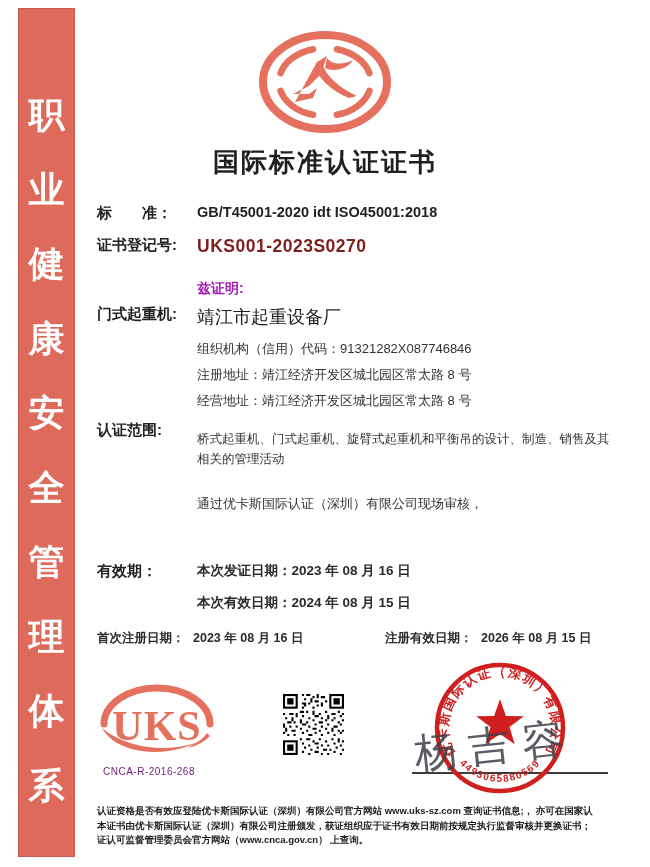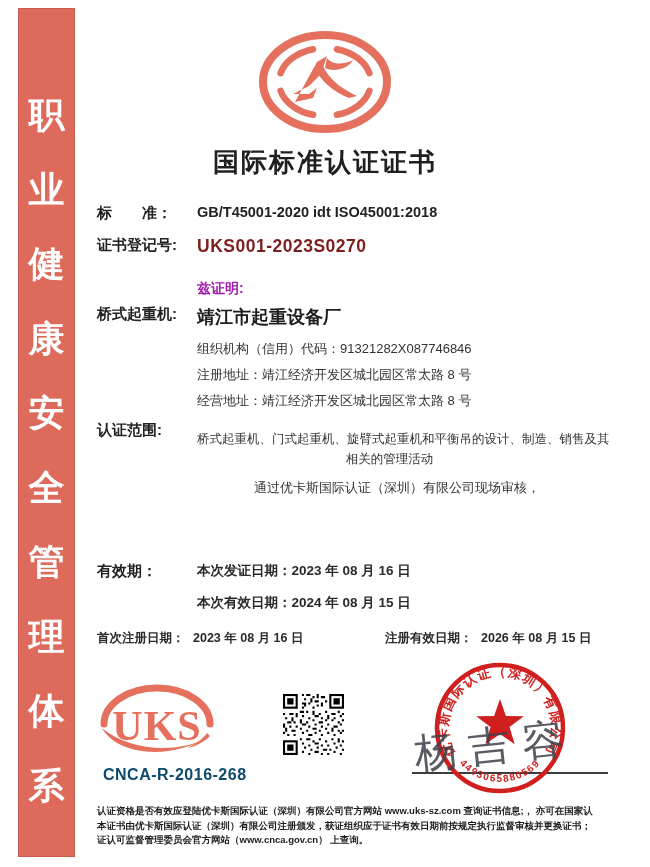--- a/index.html
+++ b/index.html
@@ -17,33 +17,33 @@
   .band .ch{color:#fff;font-size:36px;font-weight:700;line-height:1;}
   
   .logo{position:absolute;left:257px;top:30px;}
   .title{
     position:absolute;left:90px;top:145px;width:470px;text-align:center;
     font-size:26px;font-weight:800;color:#1f1f1f;letter-spacing:2px;
   }
   
   .row{position:absolute;left:97px;width:515px;}
   .lbl{position:absolute;left:0;font-weight:700;font-size:15px;color:#222;white-space:nowrap;text-align:center;}
-  .val{position:absolute;left:100px;white-space:nowrap;text-align:center;}
+  .val{position:absolute;left:100px;white-space:nowrap;}
   .v-std{font-size:14.5px;font-weight:700;color:#222;}
   .v-cert{font-size:17.5px;font-weight:700;color:#7f1d1d;letter-spacing:.5px;}
   .v-intro{font-size:14px;font-weight:700;color:#a21caf;}
-  .v-holder{font-size:18px;font-weight:700;color:#1d1d1d;}
+  .v-holder{font-size:18px;font-weight:400;color:#1d1d1d;}
   .v-plain{font-size:13px;font-weight:500;color:#333;}
   .v-scope{font-size:12.5px;font-weight:500;color:#333;line-height:20px;}
   .v-audit{font-size:13px;font-weight:500;color:#333;line-height:19.5px;}
   .v-date{font-size:13.5px;font-weight:600;color:#2a2a2a;}
   .small-lbl{font-size:12.5px;font-weight:600;color:#2a2a2a;white-space:nowrap;}
   
   .uks-logo{position:absolute;left:96px;top:680px;}
-  .cnca{position:absolute;left:103px;top:766px;font-size:16px;font-weight:700;color:#0c4a6e;letter-spacing:.5px;}
+  .cnca{position:absolute;left:103px;top:766px;font-size:10px;font-weight:400;color:#701a75;letter-spacing:.5px;}
   .qr{position:absolute;left:283px;top:694px;}
   .sig-line{position:absolute;left:412px;top:772px;width:196px;height:2px;background:#3c3c3c;z-index:1;}
   .seal{position:absolute;left:426px;top:654px;z-index:2;}
   .signature{
     position:absolute;left:414px;top:716px;width:200px;z-index:3;
     font-size:42px;font-weight:500;color:#3d4049;opacity:.85;
     letter-spacing:12px;transform:rotate(-6deg);white-space:nowrap;
   }
   .fineprint{position:absolute;left:97px;top:804px;width:470px;color:#1c1c1c;}
   .fineprint div{font-size:9.5px;font-weight:700;line-height:14.5px;white-space:nowrap;}
@@ -93,21 +93,21 @@
   <div class="row" style="top:236px">
     <span class="lbl">证书登记号:</span>
     <span class="val v-cert">UKS001-2023S0270</span>
   </div>
 
   <div class="row" style="top:280px">
     <span class="val v-intro">兹证明:</span>
   </div>
 
   <div class="row" style="top:305px">
-    <span class="lbl">桥式起重机:</span>
+    <span class="lbl">门式起重机:</span>
     <span class="val v-holder">靖江市起重设备厂</span>
   </div>
 
   <div class="row" style="top:340px">
     <span class="val v-plain">组织机构（信用）代码：91321282X087746846</span>
   </div>
   <div class="row" style="top:366px">
     <span class="val v-plain">注册地址：靖江经济开发区城北园区常太路 8 号</span>
   </div>
   <div class="row" style="top:392px">
@@ -117,21 +117,21 @@
   <div class="row" style="top:421px">
     <span class="lbl">认证范围:</span>
     <span class="val v-scope" style="white-space:normal;width:385px;">
       <span style="display:block;white-space:nowrap;margin-top:8px;">桥式起重机、门式起重机、旋臂式起重机和平衡吊的设计、制造、销售及其</span>
       <span style="display:block;">相关的管理活动</span>
     </span>
   </div>
 
   <div class="row" style="top:478px">
     <span class="val v-audit" style="white-space:normal;width:400px;">
-      <span style="display:block;white-space:nowrap;">通过优卡斯国际认证（深圳）有限公司现场审核，</span>
+      <span style="display:block;white-space:nowrap;margin-top:16px;">通过优卡斯国际认证（深圳）有限公司现场审核，</span>
     </span>
   </div>
 
   <div class="row" style="top:562px">
     <span class="lbl">有效期：</span>
     <span class="val v-date">本次发证日期：2023 年 08 月 16 日</span>
   </div>
   <div class="row" style="top:594px">
     <span class="val v-date">本次有效日期：2024 年 08 月 15 日</span>
   </div>

